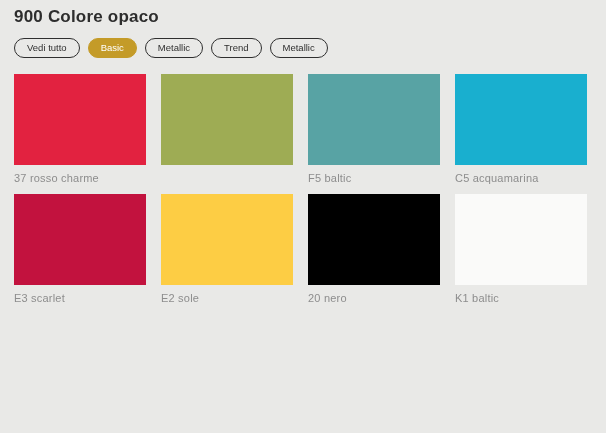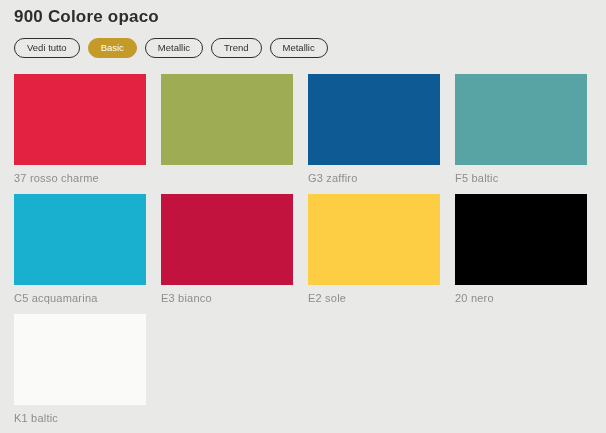--- a/index.html
+++ b/index.html
@@ -96,38 +96,34 @@
 
     <div class="swatch-cell">
       <div class="swatch" style="background-color: rgb(226, 34, 64);"></div>
       <div class="swatch-label">37 rosso charme</div>
     </div>
 
     <div class="swatch-cell">
       <div class="swatch" style="background-color: rgb(158, 172, 84);"></div>
     </div>
 
-    <div class="swatch-cell">
-      <div class="swatch" style="background-color: rgb(13, 90, 148);"></div>
-      <div class="swatch-label">G3 zaffiro</div>
-    </div>
 
     <div class="swatch-cell">
       <div class="swatch" style="background-color: rgb(88, 163, 164);"></div>
       <div class="swatch-label">F5 baltic</div>
     </div>
 
     <div class="swatch-cell">
       <div class="swatch" style="background-color: rgb(25, 175, 207);"></div>
       <div class="swatch-label">C5 acquamarina</div>
     </div>
 
     <div class="swatch-cell">
       <div class="swatch" style="background-color: rgb(194, 18, 62);"></div>
-      <div class="swatch-label">E3 bianco</div>
+      <div class="swatch-label">E3 scarlet</div>
     </div>
 
     <div class="swatch-cell">
       <div class="swatch" style="background-color: rgb(253, 205, 68);"></div>
       <div class="swatch-label">E2 sole</div>
     </div>
 
     <div class="swatch-cell">
       <div class="swatch" style="background-color: rgb(0, 0, 0);"></div>
       <div class="swatch-label">20 nero</div>

